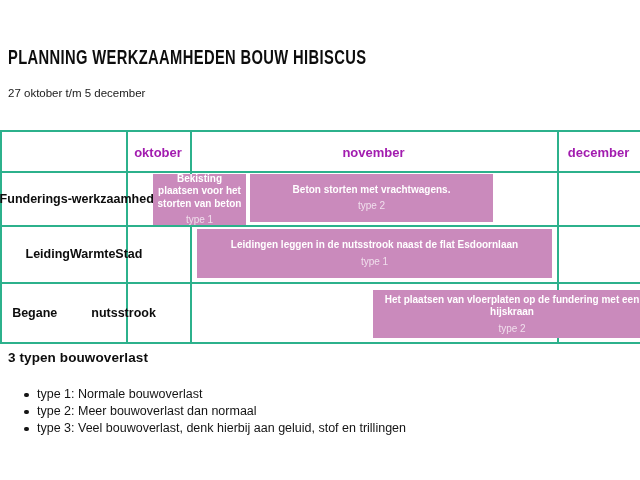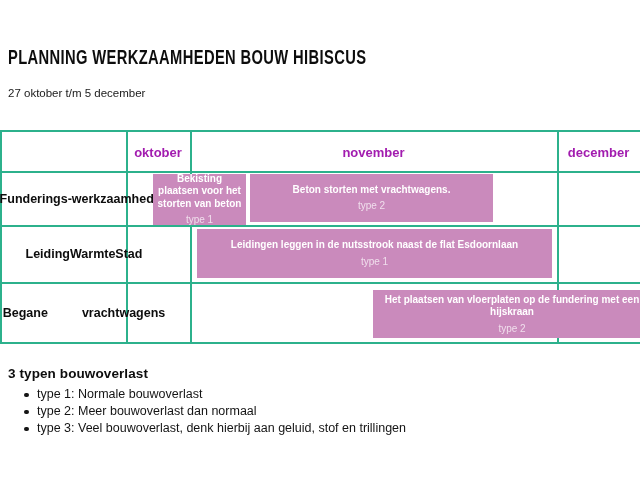--- a/index.html
+++ b/index.html
@@ -94,21 +94,21 @@
     margin-top: 3px;
   }
   .bar-1 { left: 153px; top: 174px; width: 93px;  height: 51px; }
   .bar-2 { left: 250px; top: 174px; width: 243px; height: 48px; }
   .bar-3 { left: 197px; top: 229px; width: 355px; height: 49px; }
   .bar-4 { left: 373px; top: 290px; width: 278px; height: 48px; }
   
   .legend-heading {
     position: absolute;
     left: 8px;
-    top: 366px;
+    top: 350px;
     font-size: 13.5px;
     font-weight: 900;
     color: #0d0d0d;
     letter-spacing: 0.1px;
     text-align: center;
   }
   .legend-list {
     position: absolute;
     left: 22px;
     top: 386px;
@@ -161,21 +161,21 @@
     <div class="row-label row-1">
       <span>Funderings-</span>
       <span>werkzaamheden</span>
     </div>
     <div class="row-label row-2">
       <span>Leiding</span>
       <span>WarmteStad</span>
     </div>
     <div class="row-label row-3">
       <span>Begane</span>
-      <span>vrachtwagens</span>
+      <span>nutsstrook</span>
     </div>
 
     <div class="task-bar bar-1" style="background:#ca8abc;">
       <span class="task-text">Bekisting plaatsen voor het storten van beton</span>
       <span class="task-type">type 1</span>
     </div>
     <div class="task-bar bar-2" style="background:#ca8abc;">
       <span class="task-text">Beton storten met vrachtwagens.</span>
       <span class="task-type">type 2</span>
     </div>

